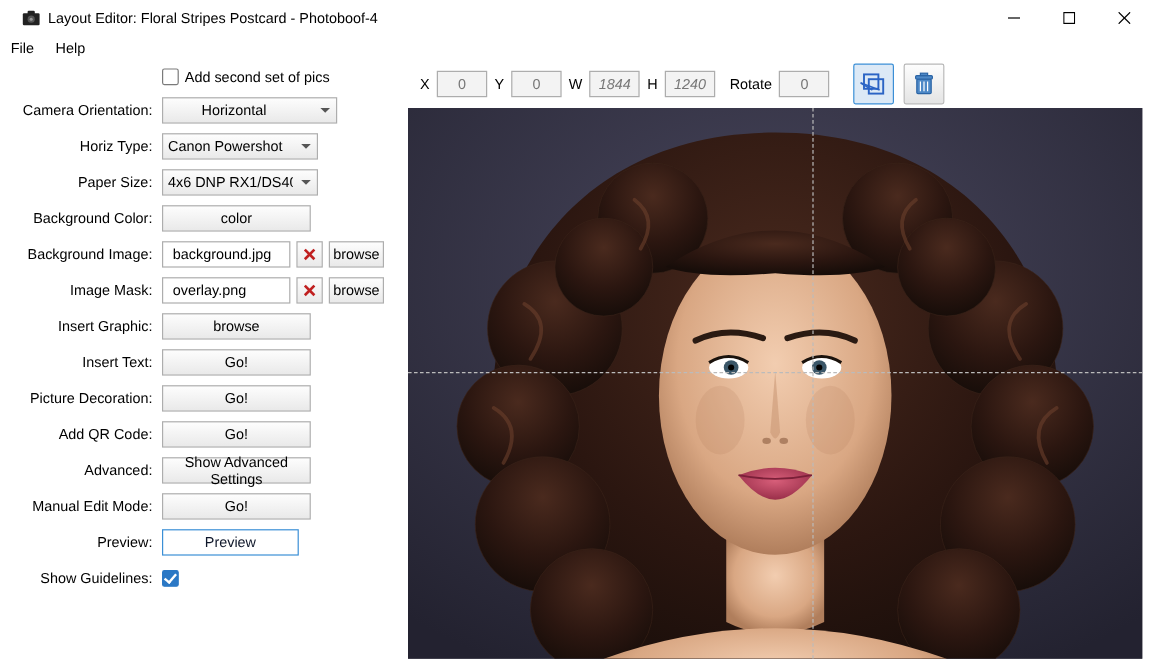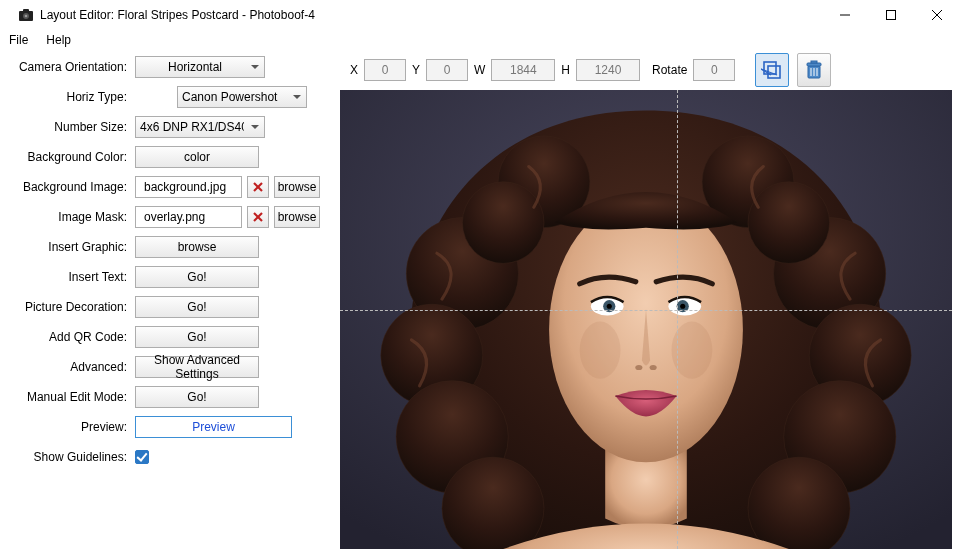--- a/index.html
+++ b/index.html
@@ -36,31 +36,31 @@
   }
   select { background: linear-gradient(#fdfdfd,#e9e9e9); padding: 0 20px 0 4px; appearance: none; -webkit-appearance: none; position: relative; }
   .selwrap { position: relative; display: inline-block; }
   .selwrap::after { content: ""; position: absolute; right: 6px; top: 9px; width: 0; height: 0; border-left: 4px solid transparent; border-right: 4px solid transparent; border-top: 4px solid #555; pointer-events: none; }
   .txt { padding: 0 8px; }
   .btn { background: linear-gradient(#fdfdfd,#e9e9e9); text-align: center; display: flex; align-items: center; justify-content: center; cursor: default; }
   .btn.wide { width: 124px; }
   .btn.browse { width: 46px; }
   .btn.del { width: 22px; padding: 0; }
   .btn.del svg { display:block; }
-  .btn.preview { background:#fff; border:1px solid #3b8fd6; width:157px; color:#1d4ed8; }
+  .btn.preview { background:#fff; border:1px solid #3b8fd6; width:114px; color:#0f172a; }
 
   input[type="checkbox"].styled { width:14px; height:14px; appearance:none; border:1px solid #7a7a7a; border-radius:2px; background:#fff; position:relative; }
   input[type="checkbox"].styled:checked { background:#2b78c5; border-color:#2b78c5; }
   input[type="checkbox"].styled:checked::after { content:""; position:absolute; left:3px; top:0; width:4px; height:8px; border:solid #fff; border-width:0 2px 2px 0; transform:rotate(40deg); }
 
   
   .coordbar { height: 28px; display:flex; align-items:center; gap:6px; margin-bottom:6px; padding-left:10px; }
   .coordbar .lbl { font-size:12px; }
   .coordbar input.coord { width:42px; height:22px; border:1px solid #adadad; background:#f3f3f3; color:#777; text-align:center; font-size:12px; }
-  .coordbar input.coordw { width:64px; }
+  .coordbar input.coordw { width:42px;font-style:italic; }
   .iconbtnwrap { display:flex; gap:8px; margin-left:14px; }
   .iconbtn { width:34px; height:34px; border:1px solid #b8b8b8; background:linear-gradient(#fdfdfd,#e4e4e4); display:flex; align-items:center; justify-content:center; border-radius:2px; }
   .iconbtn.sel { border:1px solid #3b8fd6; background:#dce9f6; }
 
   
   .canvas { flex:1; position:relative; overflow:hidden; background:#2b2a38; }
   .canvas svg.face { width:100%; height:100%; display:block; }
   .guideline-h { position:absolute; left:0; right:0; top:48%; border-top:1px dashed #bbb; }
   .guideline-v { position:absolute; top:0; bottom:0; left:55%; border-left:1px dashed #bbb; }
 
@@ -102,37 +102,44 @@
 
   <div class="menubar">
     <span class="menuitem">File</span>
     <span class="menuitem">Help</span>
   </div>
 
   <div class="body">
     <div class="leftpanel">
 
 
+      <div class="row checkrow">
+        <span class="label"></span>
+        <div class="controls">
+          <input type="checkbox" class="styled" style="">
+          <span>Add second set of pics</span>
+        </div>
+      </div>
 
       <div class="row">
         <span class="label">Camera Orientation:</span>
         <div class="controls">
-          <span class="selwrap"><select style="width:130px;padding-left:32px;"><option>Horizontal</option></select></span>
+          <span class="selwrap"><select style="width:146px;padding-left:32px;"><option>Horizontal</option></select></span>
         </div>
       </div>
 
       <div class="row">
         <span class="label">Horiz Type:</span>
         <div class="controls">
-          <span class="selwrap"><select style="width:130px;margin-left:42px;"><option>Canon Powershot</option></select></span>
-        </div>
-      </div>
-
-      <div class="row">
-        <span class="label">Number Size:</span>
+          <span class="selwrap"><select style="width:130px;"><option>Canon Powershot</option></select></span>
+        </div>
+      </div>
+
+      <div class="row">
+        <span class="label">Paper Size:</span>
         <div class="controls">
           <span class="selwrap"><select style="width:130px;"><option>4x6 DNP RX1/DS40 - Horiz</option></select></span>
         </div>
       </div>
 
       <div class="row">
         <span class="label">Background Color:</span>
         <div class="controls">
           <div class="btn wide">color</div>
         </div>

